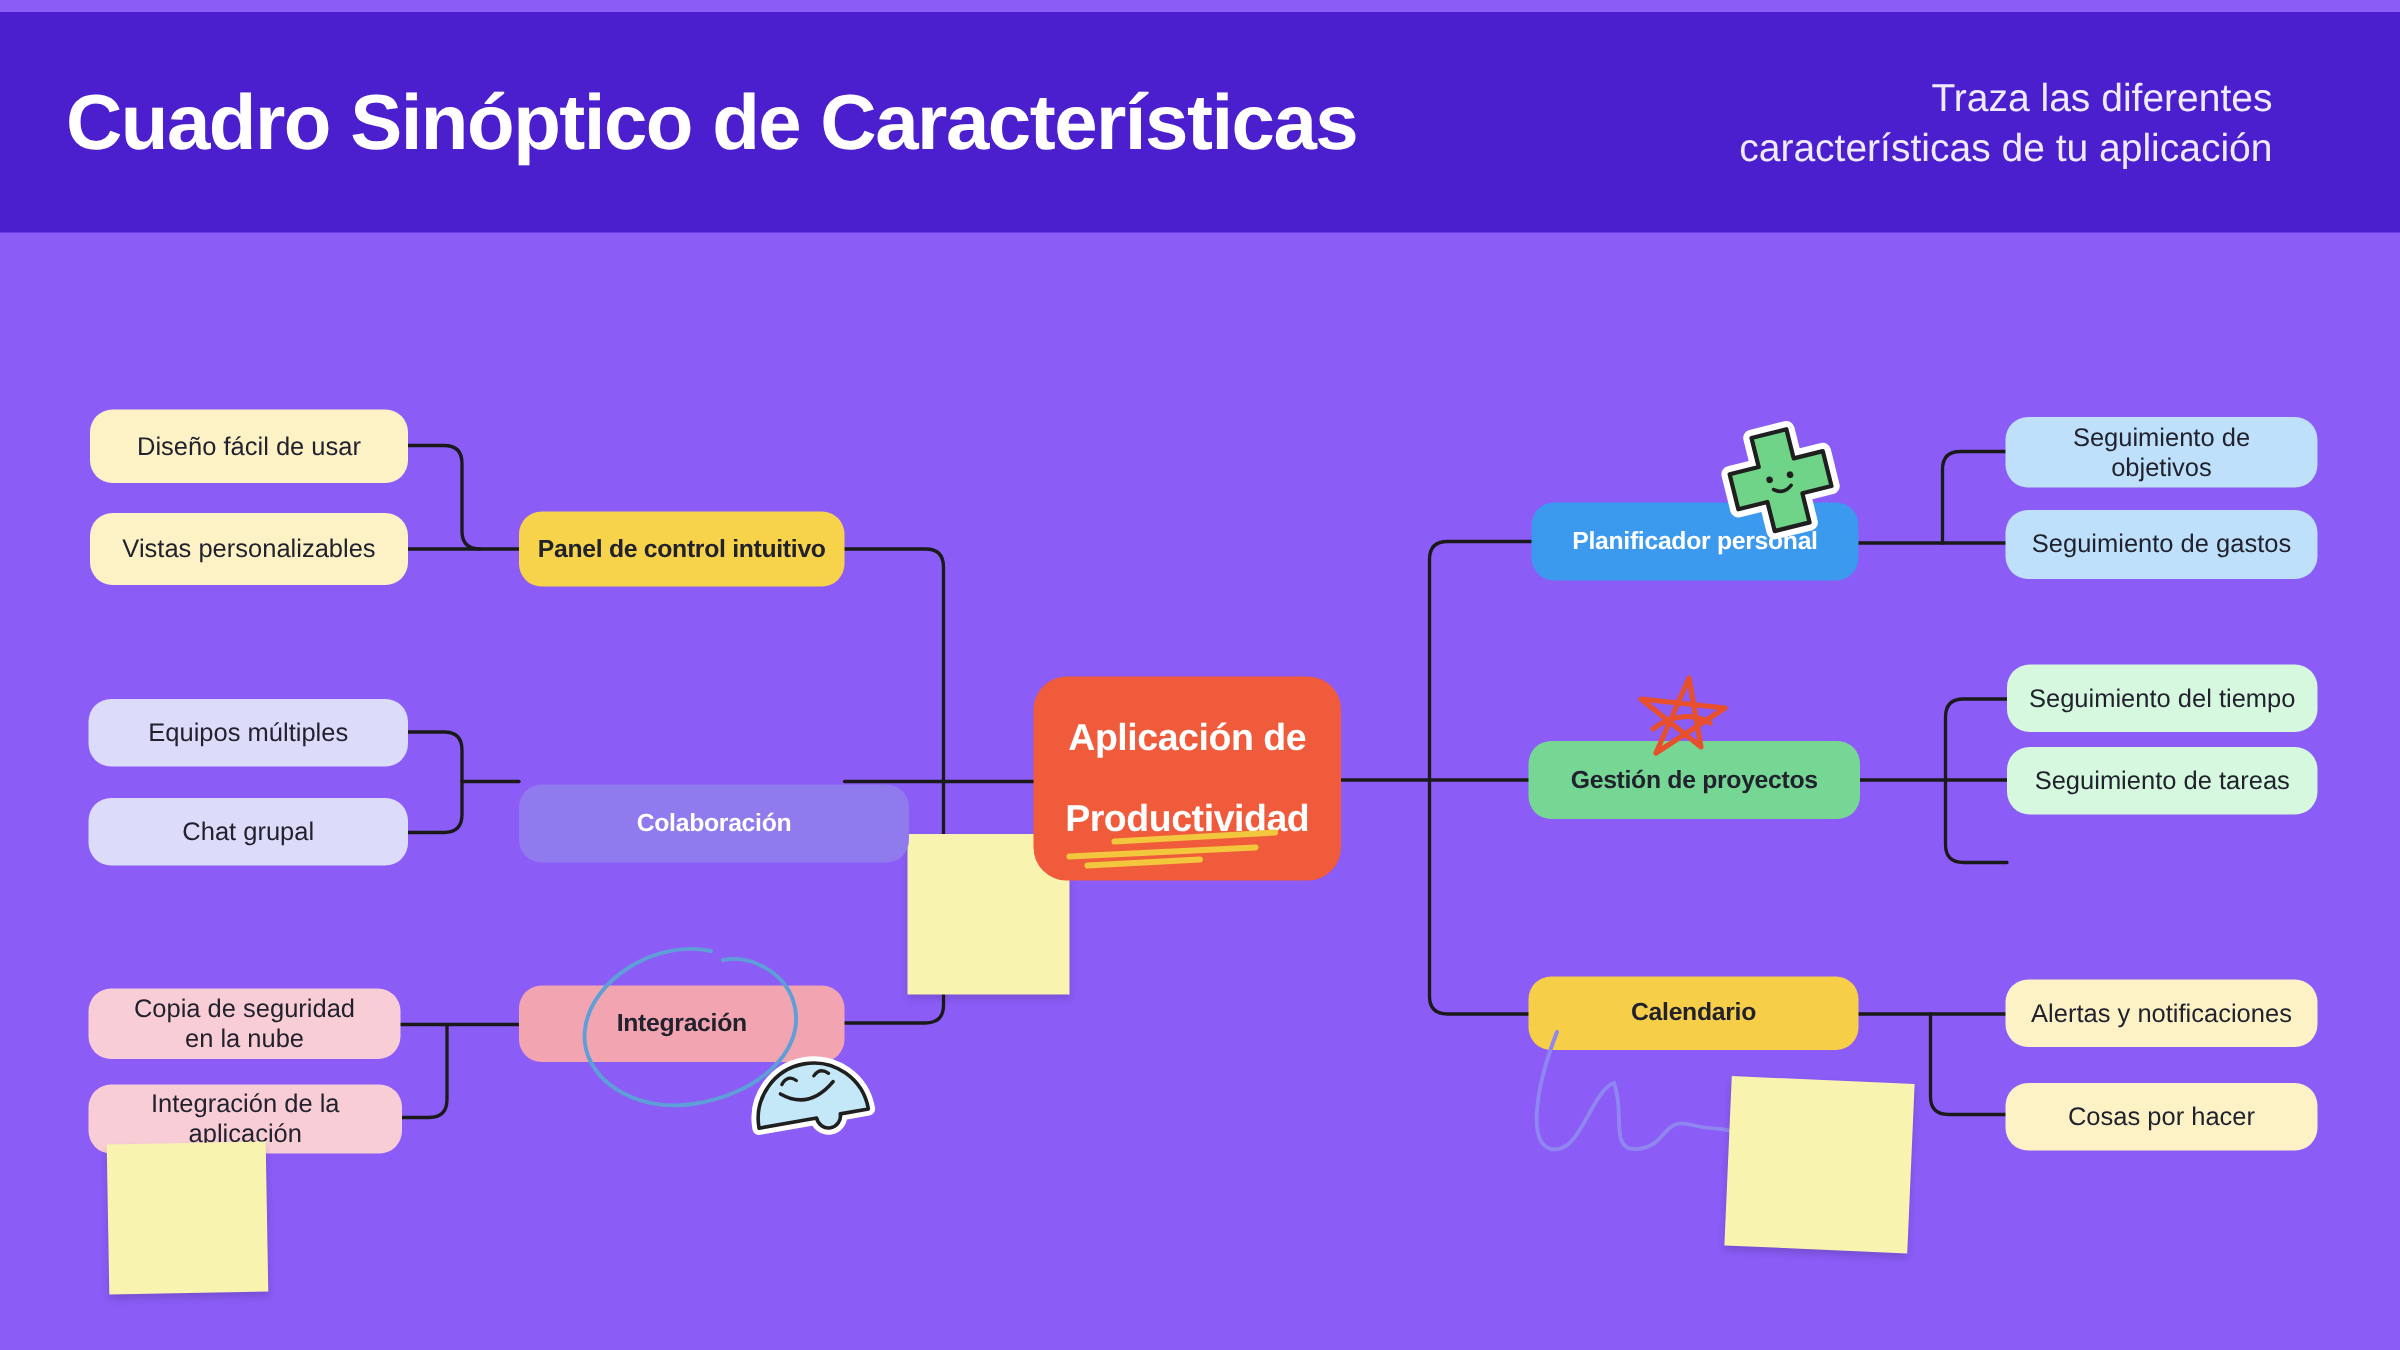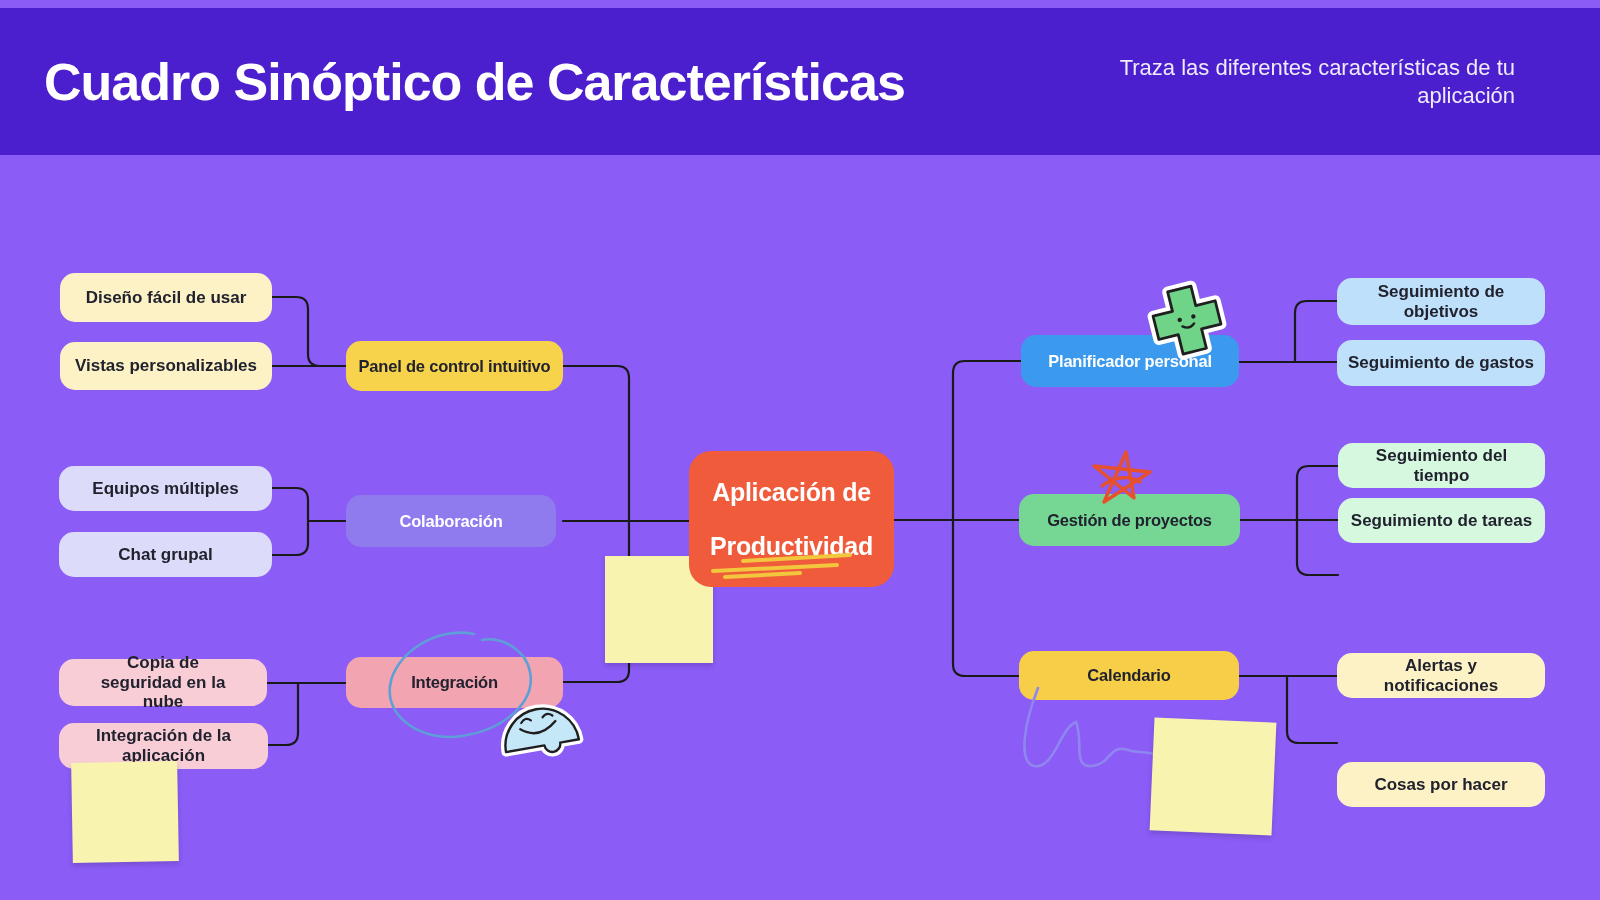--- a/index.html
+++ b/index.html
@@ -3,24 +3,24 @@
 <meta charset="utf-8">
 <style>
   html,body{margin:0;padding:0;background:#ffffff;}
   #canvas{position:relative;width:1600px;height:900px;background:#8b5cf6;overflow:hidden;
           font-family:"Liberation Sans", sans-serif;color:#21222E;}
   
   #header{position:absolute;left:0;top:8px;width:1600px;height:147px;
           display:flex;align-items:center;justify-content:space-between;
           box-sizing:border-box;padding:0 85px 0 44px;}
   #header h1{margin:0;font-size:52px;font-weight:bold;color:#ffffff;letter-spacing:-1px;white-space:nowrap;}
-  #header .subtitle{width:400px;text-align:right;font-size:22px;line-height:1.25;color:#EFEBFC;}
+  #header .subtitle{width:400px;text-align:right;font-size:26px;line-height:1.25;color:#EFEBFC;}
   
   .node{position:absolute;border-radius:15px;display:flex;align-items:center;justify-content:center;
-        text-align:center;font-size:17px;line-height:1.15;box-sizing:border-box;padding:2px 10px;font-weight:bold;}
+        text-align:center;font-size:17px;line-height:1.15;box-sizing:border-box;padding:2px 10px;}
   .parent{font-weight:bold;font-size:16.5px;letter-spacing:-0.2px;white-space:nowrap;}
   .white{color:#ffffff;}
   #center-node{border-radius:22px;flex-direction:column;font-weight:bold;font-size:25px;
                line-height:1.24;color:#ffffff;letter-spacing:-0.3px;}
   .sticky{position:absolute;box-shadow:0 3px 5px rgba(0,0,0,0.15);}
   svg{display:block;}
   .abs{position:absolute;}
 </style>
 </head>
 <body>
@@ -79,21 +79,21 @@
   <div class="node" style="left: 59px; top: 723px; width: 209px; height: 46px; padding: 2px 26px; background-color: rgb(248, 205, 214);">
     <span>Integración de la aplicación</span>
     </div>
   <div class="node" style="left: 59px; top: 659px; width: 208px; height: 47px; padding: 2px 26px; background-color: rgb(248, 205, 214);">
     <span>Copia de seguridad en la nube</span>
     </div>
 
   <div class="node parent" style="left: 346px; top: 341px; width: 217px; height: 50px; background-color: rgb(247, 210, 75);">
     <span>Panel de control intuitivo</span>
     </div>
-  <div class="node parent white" style="left: 346px; top: 495px; width: 210px; height: 52px; background-color: rgb(143, 123, 238); text-align: center;">
+  <div class="node parent white" style="left: 346px; top: 523px; width: 260px; height: 52px; background-color: rgb(143, 123, 238); text-align: center;">
     <span>Colaboración</span>
     </div>
   <div class="node parent" style="left: 346px; top: 657px; width: 217px; height: 51px; background-color: rgb(242, 164, 177);">
     <span>Integración</span>
     </div>
 
   <div class="node" id="center-node" style="left: 689px; top: 451px; width: 205px; height: 136px; background-color: rgb(240, 91, 59); gap: 23px;">
     <span>Aplicación de</span>
     <span>Productividad</span>
   </div>
@@ -124,21 +124,21 @@
     </div>
   <div class="node" style="left: 1338px; top: 443px; width: 207px; height: 45px; background-color: rgb(213, 248, 223);">
     <span>Seguimiento del tiempo</span>
     </div>
   <div class="node" style="left: 1338px; top: 498px; width: 207px; height: 45px; background-color: rgb(213, 248, 223);">
     <span>Seguimiento de tareas</span>
     </div>
   <div class="node" style="left: 1337px; top: 653px; width: 208px; height: 45px; background-color: rgb(252, 242, 198);">
     <span>Alertas y notificaciones</span>
     </div>
-  <div class="node" style="left: 1337px; top: 762px; width: 208px; height: 45px; background-color: rgb(252, 242, 198);">
+  <div class="node" style="left: 1337px; top: 722px; width: 208px; height: 45px; background-color: rgb(252, 242, 198);">
     <span>Cosas por hacer</span>
     </div>
 
   <svg class="abs" style="left:1140px;top:278px" width="96" height="92" viewBox="0 0 96 92" fill="none">
     <g transform="rotate(-14 48 46)">
       <path d="M36 10 h24 v20 h20 v24 h-20 v20 h-24 v-20 h-20 v-24 h20 z" fill="#ffffff" stroke="#ffffff" stroke-width="11" stroke-linejoin="round"></path>
       <path d="M36 10 h24 v20 h20 v24 h-20 v20 h-24 v-20 h-20 v-24 h20 z" fill="#6FD488" stroke="#1F1F1F" stroke-width="2.8" stroke-linejoin="round"></path>
       <circle cx="41" cy="40" r="2.2" fill="#1F1F1F"></circle>
       <circle cx="55" cy="40" r="2.2" fill="#1F1F1F"></circle>
       <path d="M42 47 Q48 52 54 47" stroke="#1F1F1F" stroke-width="2.4" stroke-linecap="round"></path>

